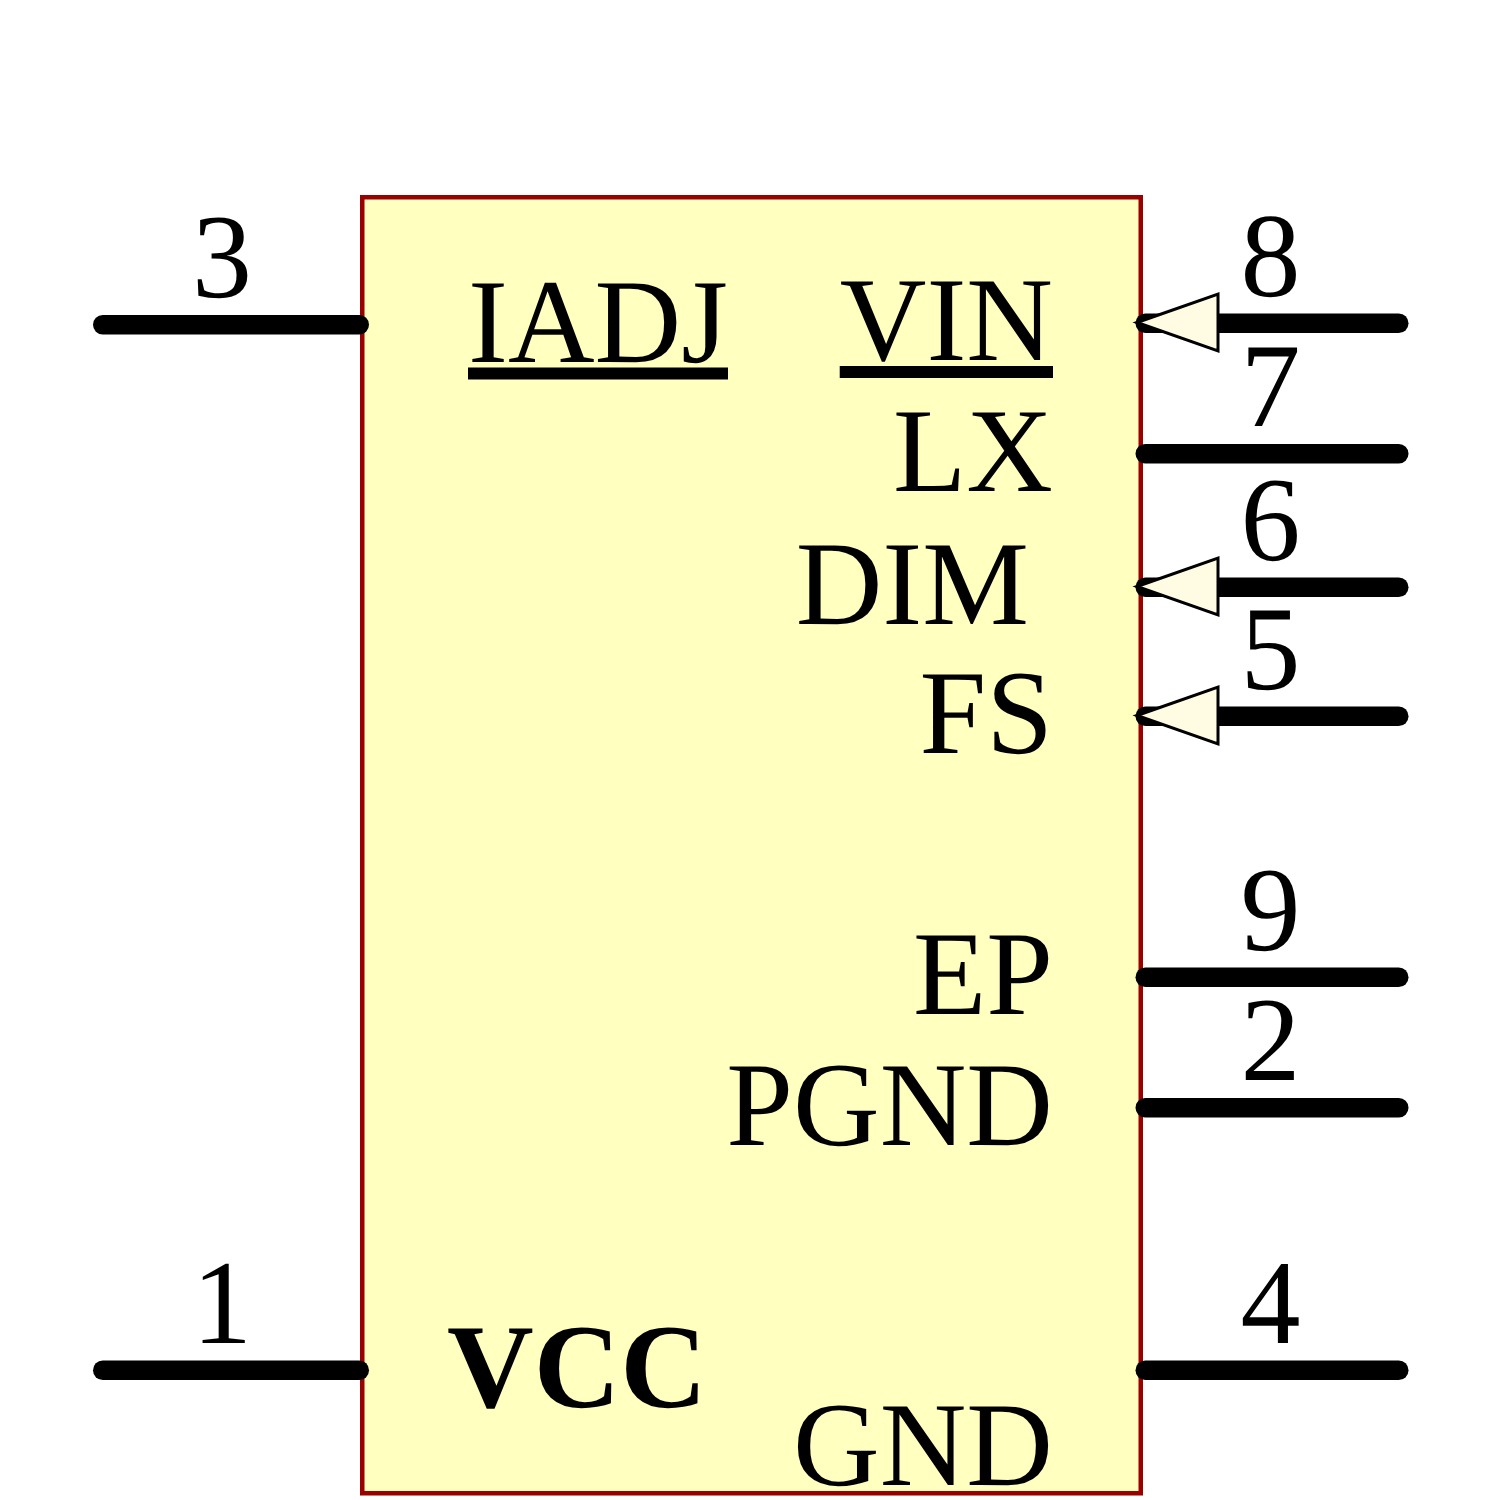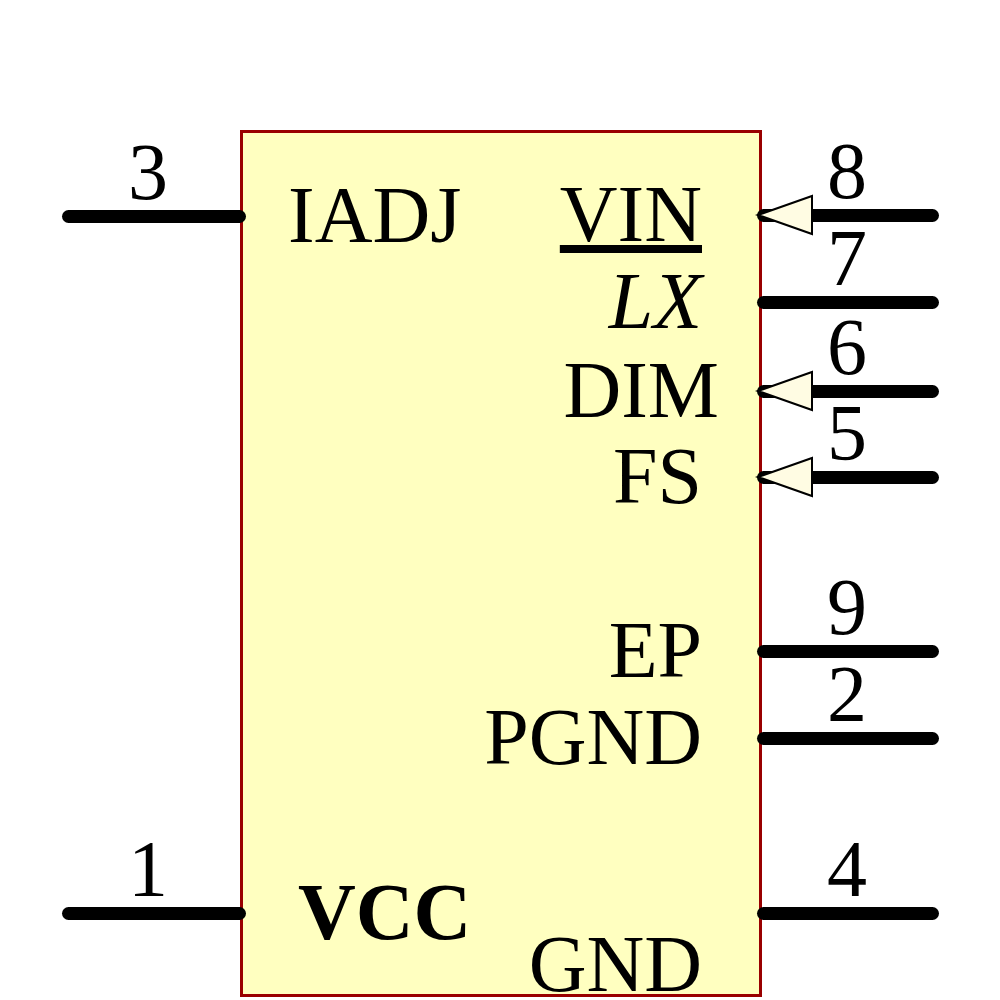--- a/index.html
+++ b/index.html
@@ -53,36 +53,36 @@
   }
 </style>
 </head>
 <body>
 
 <div class="stage">
   <div class="symbol-body"></div>
   <div id="pin-layer">
       <div class="wire" style="left: 62px; width: 184px; top: 209.5px;"></div>
       <div class="pin-number" style="left: 148px; top: 132px;">3</div>
-      <div class="pin-label" style="top: 175px; left: 288px;">IADJ</div>
+      <div class="pin-label" style="top: 175px; left: 312px; text-decoration: underline;">IADJ</div>
       <div class="wire" style="left: 757px; width: 182px; top: 208.5px;"></div>
       <svg width="56" height="42" viewBox="0 0 56 42" class="arrow" style="left: 757px; top: 194px;">
         <polygon points="1,21 55,2 55,40" fill="#FFFCE3" stroke="#000000" stroke-width="2"></polygon>
       </svg>
       <div class="pin-number" style="left: 847px; top: 131px;">8</div>
       <div class="pin-label" style="top: 174px; right: 298px; text-decoration: underline;">VIN</div>
       <div class="wire" style="left: 757px; width: 182px; top: 295.5px;"></div>
       <div class="pin-number" style="left: 847px; top: 218px;">7</div>
-      <div class="pin-label" style="top: 261px; right: 298px; font-style: italic;">LX</div>
+      <div class="pin-label" style="top: 261px; right: 298px;">LX</div>
       <div class="wire" style="left: 757px; width: 182px; top: 384.5px;"></div>
       <svg width="56" height="42" viewBox="0 0 56 42" class="arrow" style="left: 757px; top: 370px;">
         <polygon points="1,21 55,2 55,40" fill="#FFFCE3" stroke="#000000" stroke-width="2"></polygon>
       </svg>
       <div class="pin-number" style="left: 847px; top: 307px;">6</div>
-      <div class="pin-label" style="top: 350px; right: 281px; text-align: right;">DIM</div>
+      <div class="pin-label" style="top: 350px; right: 314px; text-align: right;">DIM</div>
       <div class="wire" style="left: 757px; width: 182px; top: 470.5px;"></div>
       <svg width="56" height="42" viewBox="0 0 56 42" class="arrow" style="left: 757px; top: 456px;">
         <polygon points="1,21 55,2 55,40" fill="#FFFCE3" stroke="#000000" stroke-width="2"></polygon>
       </svg>
       <div class="pin-number" style="left: 847px; top: 393px;">5</div>
       <div class="pin-label" style="top: 436px; right: 298px; font-family: Liberation Serif, serif;">FS</div>
       <div class="wire" style="left: 757px; width: 182px; top: 644.5px;"></div>
       <div class="pin-number" style="left: 847px; top: 567px;">9</div>
       <div class="pin-label" style="top: 610px; right: 298px;">EP</div>
       <div class="wire" style="left: 757px; width: 182px; top: 731.5px;"></div>

